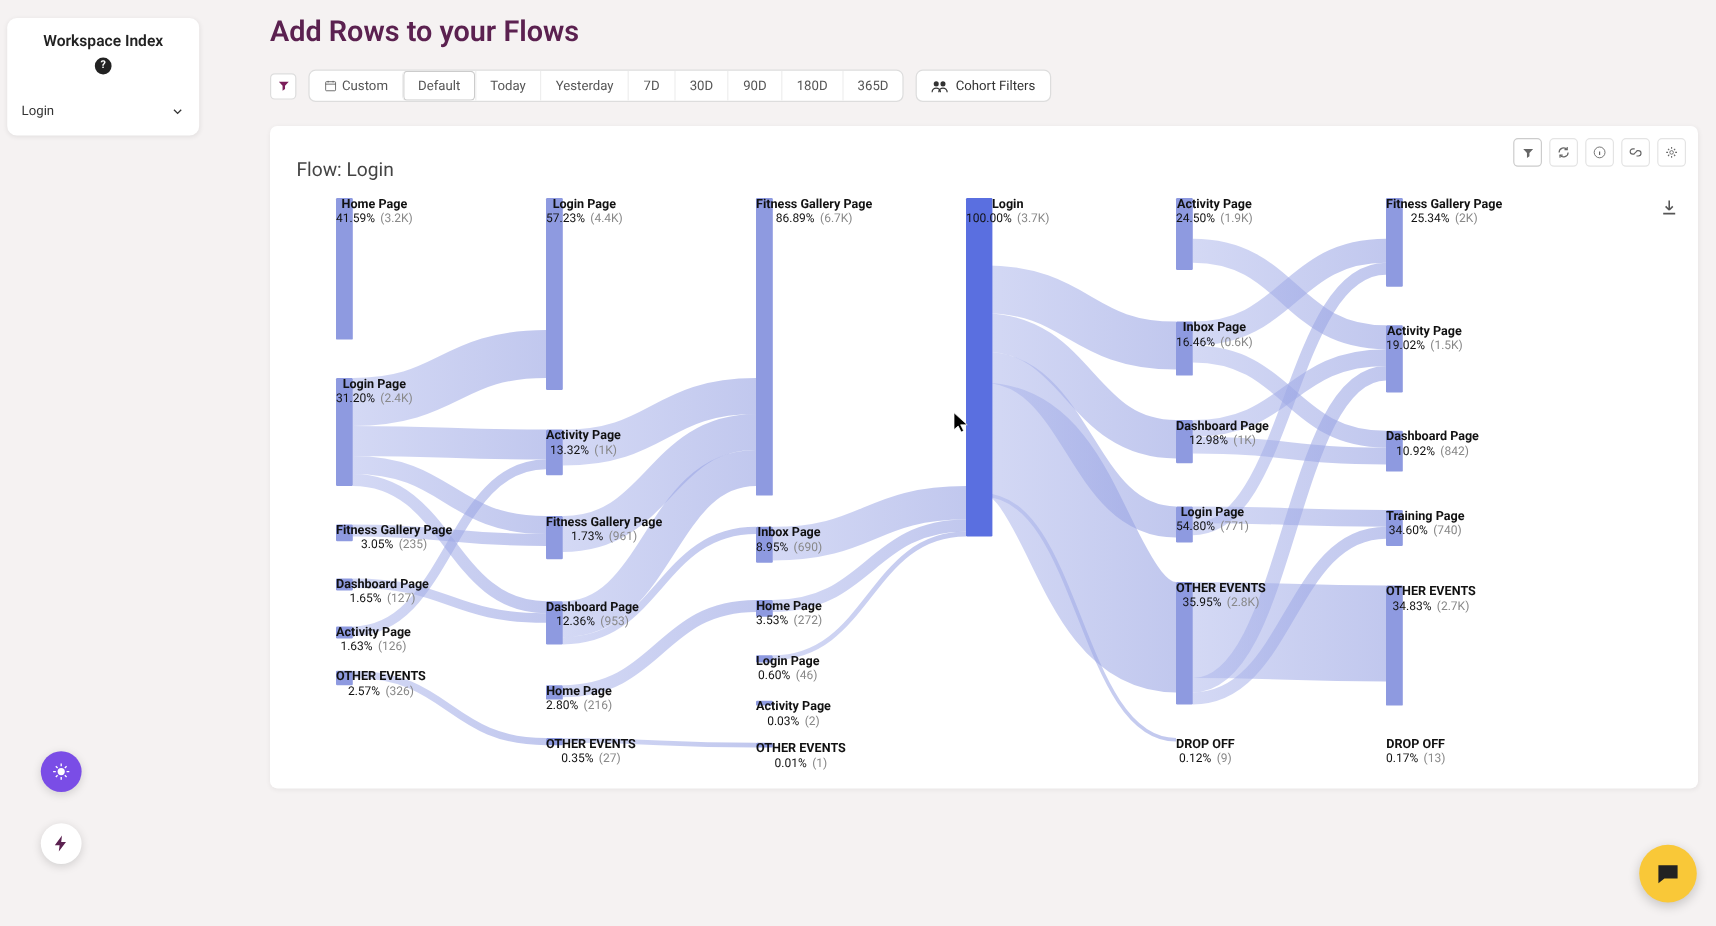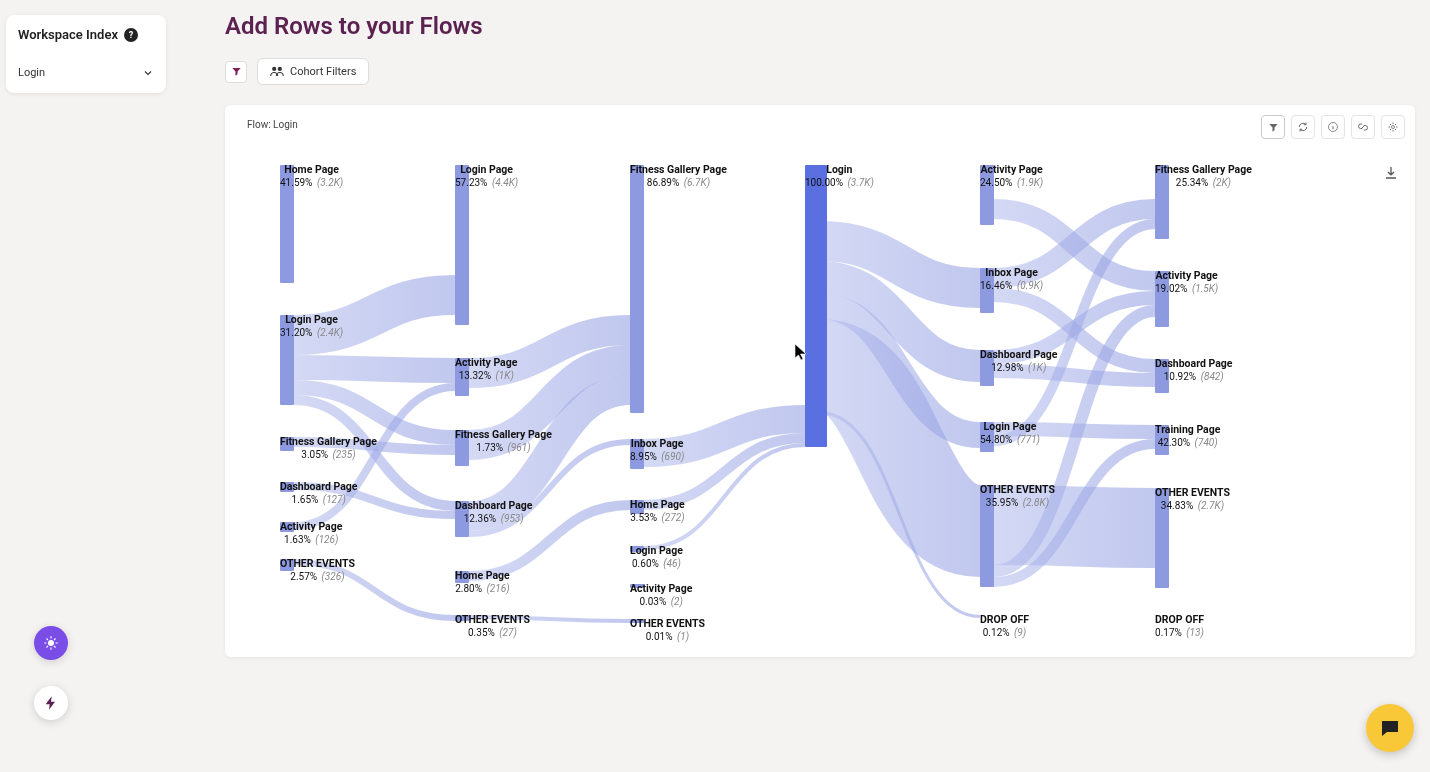--- a/index.html
+++ b/index.html
@@ -23,20 +23,21 @@
     box-shadow: 0 1px 4px rgba(0,0,0,0.08);
     padding: 12px 12px 14px 12px;
   }
   .sidebar-title {
     font-size: 13px;
     font-weight: 600;
     color: #222;
     display: flex;
     align-items: center;
     gap: 6px;
+    flex-direction: column;
   }
   .help-dot{
     display:inline-flex;align-items:center;justify-content:center;
     width:14px;height:14px;border-radius:50%;background:#222;color:#fff;
     font-size:9px;font-weight:700;
   }
   .sidebar-select{
     margin-top:24px;
     display:flex;justify-content:space-between;align-items:center;
     font-size:11px;color:#333;cursor:pointer;
@@ -59,31 +60,31 @@
     display:flex;border:1px solid #ddd;border-radius:6px;overflow:hidden;
     background:#fff;
   }
   .seg-item{
     padding:6px 12px;font-size:11px;color:#555;cursor:pointer;
     border-left:1px solid #eee;display:flex;align-items:center;gap:4px;
   }
   .seg-item:first-child{border-left:none;}
   .seg-item.active{background:#fff;box-shadow:inset 0 0 0 1px #ccc;border-radius:4px;}
   .cohort-btn{
-    display:flex;align-items:flex-start;gap:6px;
+    display:flex;align-items:flex-end;gap:6px;
     border:1px solid #ddd;border-radius:6px;background:#fff;
     padding:6px 12px;font-size:11px;color:#333;cursor:pointer;
   }
   .chart-panel{
     position:absolute;left:225px;top:105px;right:15px;bottom:115px;
     background:#fff;border-radius:6px;
     box-shadow:0 1px 4px rgba(0,0,0,0.06);
   }
   .panel-header{
-    position:absolute;left:22px;top:14px;font-size:10px;color:#444;text-align:center;
+    position:absolute;left:22px;top:27px;font-size:16px;color:#444;text-align:center;
   }
   .panel-icons{
     position:absolute;right:10px;top:10px;display:flex;gap:6px;
   }
   .pi-btn{
     width:24px;height:24px;border:1px solid #e4e4e4;border-radius:4px;
     display:flex;align-items:center;justify-content:center;background:#fff;color:#666;
   }
   .pi-btn.filter{border-color:#ccc;}
   .download-ic{position:absolute;right:16px;top:60px;color:#555;}
@@ -95,21 +96,21 @@
   }
   .node .bar{
     position:absolute;left:0;top:0;width:14px;height:100%;
     background:#8e9ae0;border-radius:1px;
   }
   .node .txt{
     position:absolute;left:0;top:0;white-space:nowrap;pointer-events:none;
   }
   .node .name{font-size:10.5px;font-weight:700;color:#111;}
   .node .stats{font-size:10px;color:#111;margin-top:1px;}
-  .node .stats .cnt{color:#888;margin-left:2px;font-style:italic;}
+  .node .stats .cnt{color:#888;margin-left:2px;}
   .node.dropoff .bar{background:transparent;}
   .link-layer{position:absolute;inset:0;pointer-events:none;}
   .circle-btn{
     position:absolute;left:34px;width:34px;height:34px;border-radius:50%;
     display:flex;align-items:center;justify-content:center;
     box-shadow:0 2px 8px rgba(0,0,0,0.15);
   }
   .circle-purple{top:626px;background:#7a4de6;color:#fff;}
   .circle-white{top:686px;background:#fff;color:#5b2150;}
   .chat-fab{
@@ -138,20 +139,37 @@
 </div>
 
 <div class="page-title">Add Rows to your Flows</div>
 
 <div class="toolbar">
   <div class="funnel-btn">
     <svg width="11" height="11" viewBox="0 0 16 16">
         <path d="M2 3h12l-4.5 5v4l-3 2v-6z" fill="currentColor"></path>
       </svg>
   </div>
+  <div class="segmented" id="seg">
+      <div class="seg-item">
+        <svg width="11" height="11" viewBox="0 0 16 16">
+          <rect x="2" y="3" width="12" height="11" rx="1" stroke="#555" fill="none"></rect>
+          <path d="M2 6h12M5 2v2M11 2v2" stroke="#555"></path>
+        </svg>
+        <span>Custom</span>
+      </div>
+      <div class="seg-item active">Default</div>
+      <div class="seg-item">Today</div>
+      <div class="seg-item">Yesterday</div>
+      <div class="seg-item">7D</div>
+      <div class="seg-item">30D</div>
+      <div class="seg-item">90D</div>
+      <div class="seg-item">180D</div>
+      <div class="seg-item">365D</div>
+    </div>
   <div class="cohort-btn">
     <svg width="14" height="12" viewBox="0 0 20 16">
       <circle cx="6" cy="5" r="3" fill="#333"></circle>
         <circle cx="14" cy="5" r="3" fill="#333"></circle>
       <path d="M1 15c0-3 2.5-5 5-5s5 2 5 5M9 15c0-3 2.5-5 5-5s5 2 5 5" stroke="#333" stroke-width="1.5" fill="none"></path>
     </svg>
     <span>Cohort Filters</span>
   </div>
 </div>
 
@@ -376,21 +394,21 @@
         <div class="bar"></div>
         <div class="txt" style="top: -2px;">
           <div class="name">Activity Page</div>
           <div class="stats"><span class="pct">24.50%</span><span class="cnt"> (1.9K)</span></div>
         </div>
       </div>
       <div class="node" style="left: 700px; top: 108px; height: 45px;">
         <div class="bar"></div>
         <div class="txt" style="top: -2px;">
           <div class="name">Inbox Page</div>
-          <div class="stats"><span class="pct">16.46%</span><span class="cnt"> (0.9K)</span></div>
+          <div class="stats"><span class="pct">16.46%</span><span class="cnt"> (0.6K)</span></div>
         </div>
       </div>
       <div class="node" style="left: 700px; top: 190px; height: 36px;">
         <div class="bar"></div>
         <div class="txt" style="top: -2px;">
           <div class="name">Dashboard Page</div>
           <div class="stats"><span class="pct">12.98%</span><span class="cnt"> (1K)</span></div>
         </div>
       </div>
       <div class="node" style="left: 700px; top: 262px; height: 30px;">
@@ -432,21 +450,21 @@
         <div class="bar"></div>
         <div class="txt" style="top: -2px;">
           <div class="name">Dashboard Page</div>
           <div class="stats"><span class="pct">10.92%</span><span class="cnt"> (842)</span></div>
         </div>
       </div>
       <div class="node" style="left: 875px; top: 265px; height: 30px;">
         <div class="bar"></div>
         <div class="txt" style="top: -2px;">
           <div class="name">Training Page</div>
-          <div class="stats"><span class="pct">42.30%</span><span class="cnt"> (740)</span></div>
+          <div class="stats"><span class="pct">34.60%</span><span class="cnt"> (740)</span></div>
         </div>
       </div>
       <div class="node" style="left: 875px; top: 328px; height: 100px;">
         <div class="bar"></div>
         <div class="txt" style="top: -2px;">
           <div class="name">OTHER EVENTS</div>
           <div class="stats"><span class="pct">34.83%</span><span class="cnt"> (2.7K)</span></div>
         </div>
       </div>
       <div class="node dropoff" style="left: 875px; top: 455px; height: 6px;">

